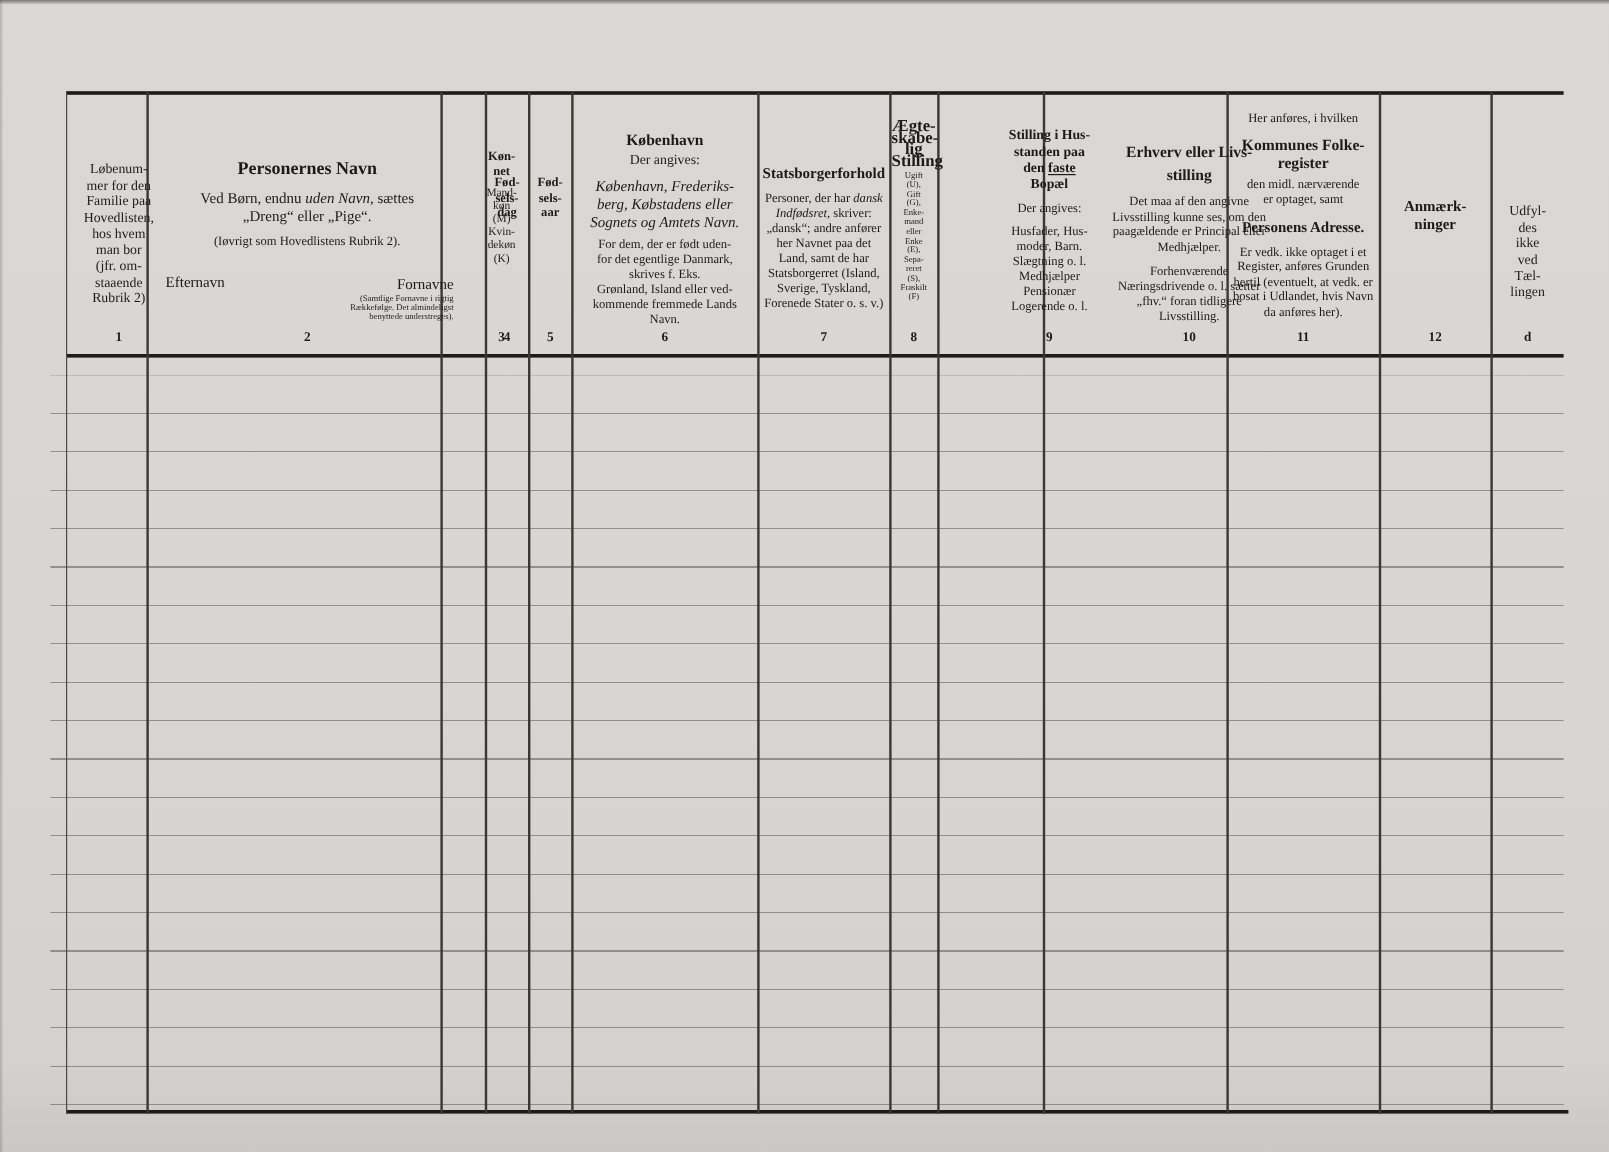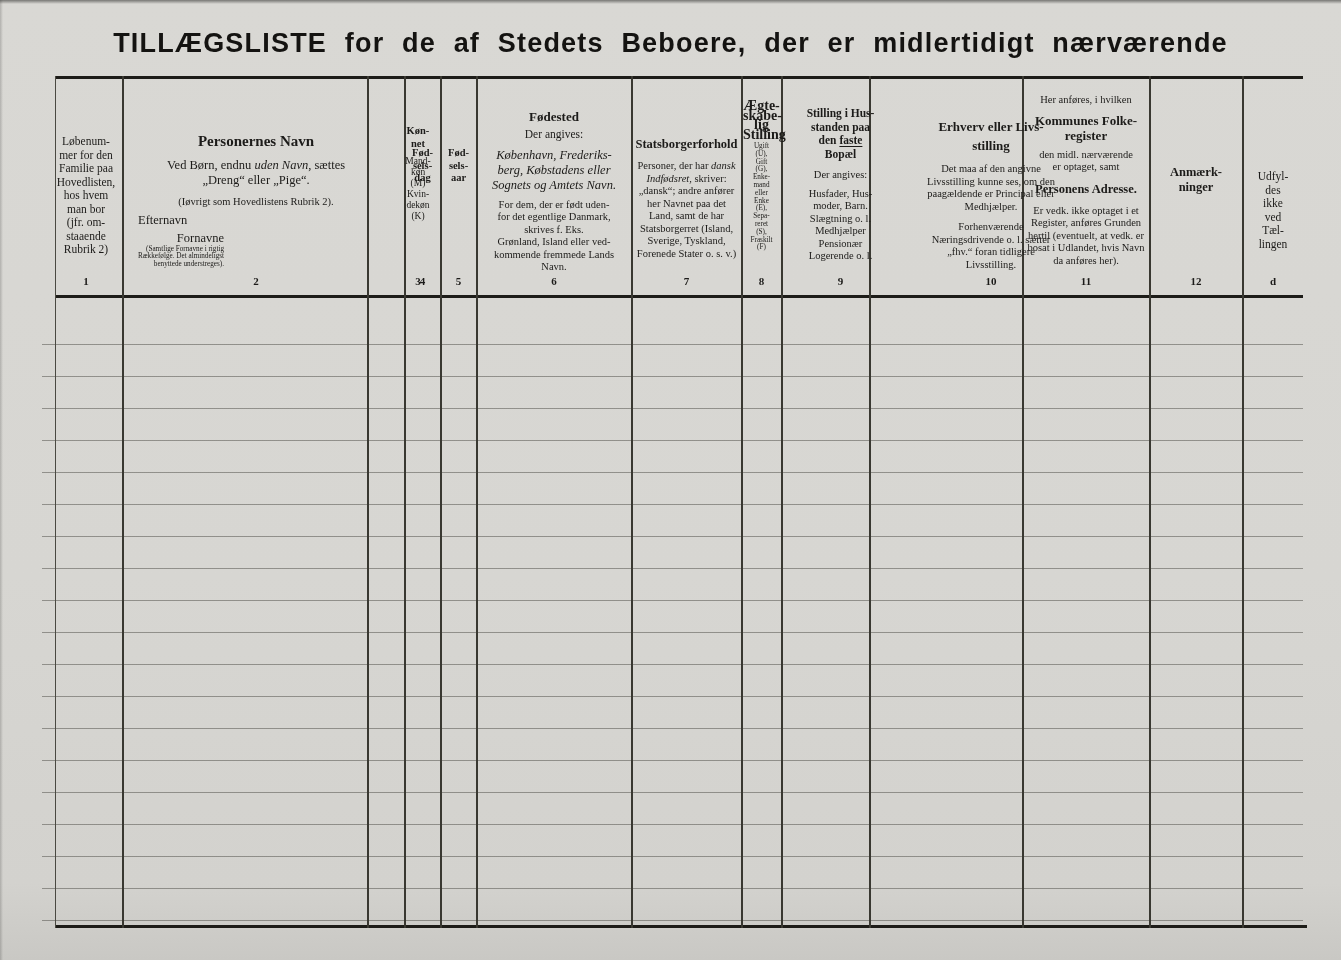--- a/index.html
+++ b/index.html
@@ -37,31 +37,30 @@
   .t15 { font-size:15px; line-height:17px; }
   .t13 { font-size:13px; line-height:15px; }
   .t12 { font-size:12.5px; line-height:15px; }
   .t11 { font-size:11.5px; line-height:13.5px; }
   .t10 { font-size:10.5px; line-height:12.5px; }
   .t9  { font-size:9.5px;  line-height:11px; }
   .t8  { font-size:14px;  line-height:9.5px; }
   .t7  { font-size:7.2px;  line-height:7.8px; }
   .mt4 { margin-top:4px; } .mt6 { margin-top:6px; } .mt8 { margin-top:8px; }
   .c2-bottom { position:absolute; bottom:24px; left:14px; right:10px;
-    display:flex; justify-content:space-between; align-items:flex-start; text-align:left;flex-direction:column; }
+    display:flex; justify-content:space-between; align-items:flex-start; text-align:left; }
   .c2-fornavne { text-align:right; }
 </style>
 </head>
 <body>
 
 <div class="page">
   <div class="scan-top-edge"></div>
   <div class="scan-left-edge"></div>
 
-  <div class="title">TILLÆGSLISTE for de af Stedets Beboere, der er midlertidigt nærværende</div>
 
   <div class="hrule rule-top"></div>
   <div class="hrule rule-headbottom"></div>
   <div class="hrule rule-bottom"></div>
 
   <div class="row-lines"></div>
 
   <div class="vline thin" style="left:55px"></div>
   <div class="vline" style="left:122px"></div>
   <div class="vline" style="left:367px"></div>
@@ -69,21 +68,21 @@
   <div class="vline" style="left:440px"></div>
   <div class="vline" style="left:476px"></div>
   <div class="vline" style="left:631px"></div>
   <div class="vline" style="left:741px"></div>
   <div class="vline" style="left:781px"></div>
   <div class="vline" style="left:869px"></div>
   <div class="vline" style="left:1022px"></div>
   <div class="vline" style="left:1149px"></div>
   <div class="vline" style="left:1242px"></div>
 
-  <div class="hc" style="left:54px;width:64px;padding-top:56px;">
+  <div class="hc" style="left:67px;width:64px;padding-top:56px;">
     <div class="t11 pre">Løbenum-
 mer for den
 Familie paa
 Hovedlisten,
 hos hvem
 man bor
 (jfr. om-
 staaende
 Rubrik 2)</div>
     <div class="cnum">1</div>
@@ -128,21 +127,21 @@
   </div>
 
   <div class="hc" style="left:441px;width:35px;padding-top:68px;">
     <div class="t10 b pre">Fød-
 sels-
 aar</div>
     <div class="cnum">5</div>
   </div>
 
   <div class="hc" style="left:478px;width:152px;padding-top:30px;">
-    <div class="t13 b">Fødested</div>
+    <div class="t13 b">København</div>
     <div class="t11 mt4">Der angives:</div>
     <div class="t12 i pre mt6">København, Frederiks-
 berg, Købstadens eller
 Sognets og Amtets Navn.</div>
     <div class="t10 pre mt6">For dem, der er født uden-
 for det egentlige Danmark,
 skrives f. Eks.
 Grønland, Island eller ved-
 kommende fremmede Lands
 Navn.</div>
@@ -172,21 +171,21 @@
 Enke
 (E),
 Sepa-
 reret
 (S),
 Fraskilt
 (F)</div>
     <div class="cnum">8</div>
   </div>
 
-  <div class="hc" style="left:790px;width:101px;padding-top:28px;">
+  <div class="hc" style="left:824px;width:101px;padding-top:28px;">
     <div class="t11 b pre">Stilling i Hus-
 standen paa</div>
     <div class="t11 b">
       <span>den </span><span class="u">faste</span>
     </div>
     <div class="t11 b">Bopæl</div>
     <div class="t10 mt8">Der angives:</div>
     <div class="t10 pre mt6">Husfader, Hus-
 moder, Barn.
 Slægtning o. l.

